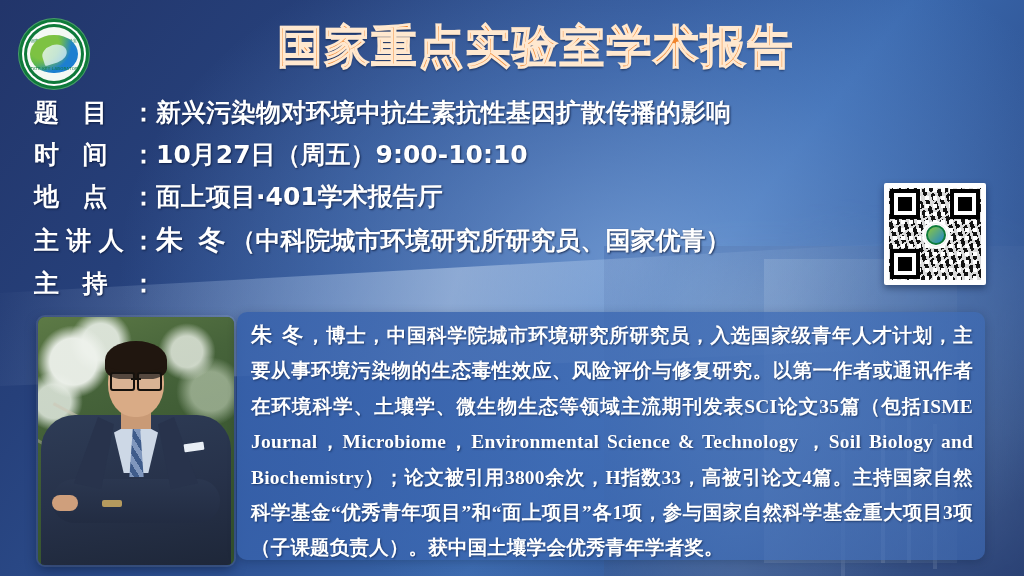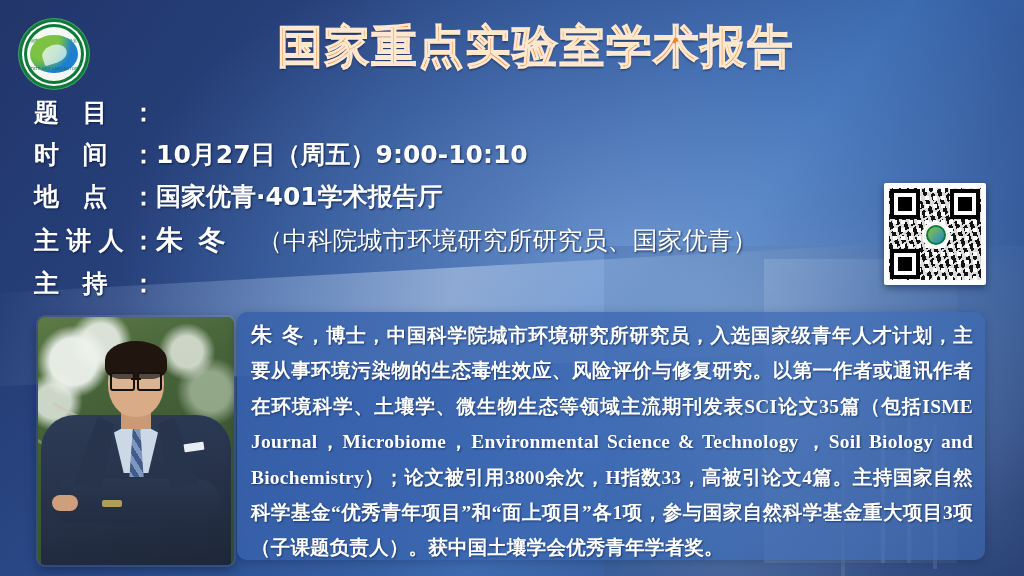--- a/index.html
+++ b/index.html
@@ -93,21 +93,21 @@
   }
   .lbl .c{display:inline-block;}
   .lbl.wide{letter-spacing:0;}
   .val{
     color:#ffffff;font-weight:bold;font-size:25px;
     font-family:"DejaVu Sans","Liberation Sans",sans-serif;
     text-shadow:1px 1px 2px rgba(8,22,55,.75);
     white-space:nowrap;
   }
   .val .name{font-size:27px;margin-right:2px;letter-spacing:3px;}
-  .val .paren{font-weight:normal;margin-left:27px;}
+  .val .paren{font-weight:bold;}
 
   
   .qr-wrap{
     position:absolute;left:884px;top:183px;width:102px;height:102px;
     background:#fff;padding:5px;box-sizing:border-box;border-radius:2px;
     box-shadow:0 3px 7px rgba(5,18,45,.45);
   }
   .qr{position:relative;width:92px;height:92px;background:#fff;overflow:hidden;}
   .qr .noise{
     position:absolute;inset:0;
@@ -262,38 +262,39 @@
   </div>
 
   <div class="info">
 
     <div class="row">
       <span class="lbl">
         <span class="c">题</span>
         <span class="c">目</span>
         <span class="c">：</span>
       </span>
+      <span class="val">新兴污染物对环境中抗生素抗性基因扩散传播的影响</span>
     </div>
 
     <div class="row">
       <span class="lbl">
         <span class="c">时</span>
         <span class="c">间</span>
         <span class="c">：</span>
       </span>
       <span class="val">10月27日（周五）9:00-10:10</span>
     </div>
 
     <div class="row">
       <span class="lbl">
         <span class="c">地</span>
         <span class="c">点</span>
         <span class="c">：</span>
       </span>
-      <span class="val">国家优青·401学术报告厅</span>
+      <span class="val">面上项目·401学术报告厅</span>
     </div>
 
     <div class="row">
       <span class="lbl wide">
         <span class="c">主</span>
         <span class="c">讲</span>
         <span class="c">人</span>
         <span class="c">：</span>
       </span>
       <span class="val"><span class="name">朱 冬</span><span class="paren">（中科院城市环境研究所研究员、国家优青）</span></span>

